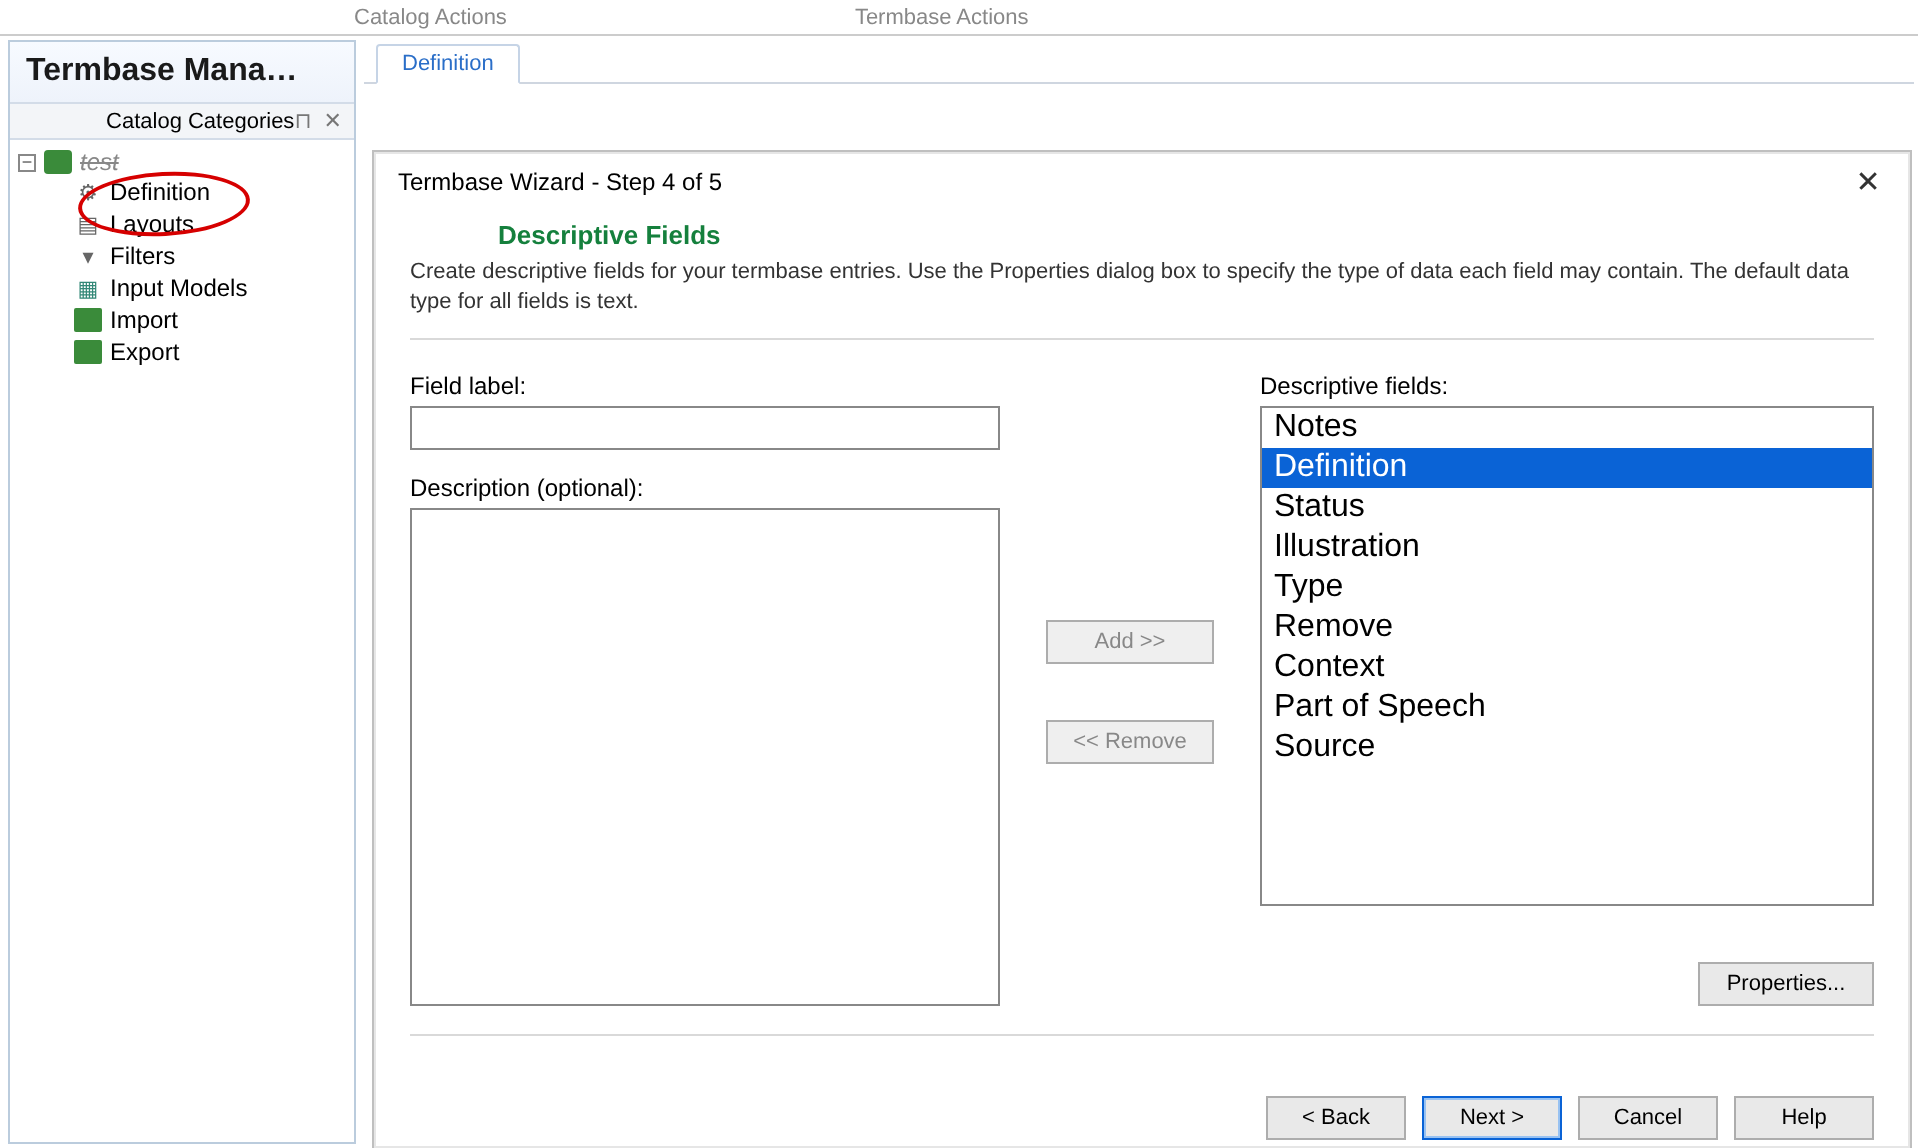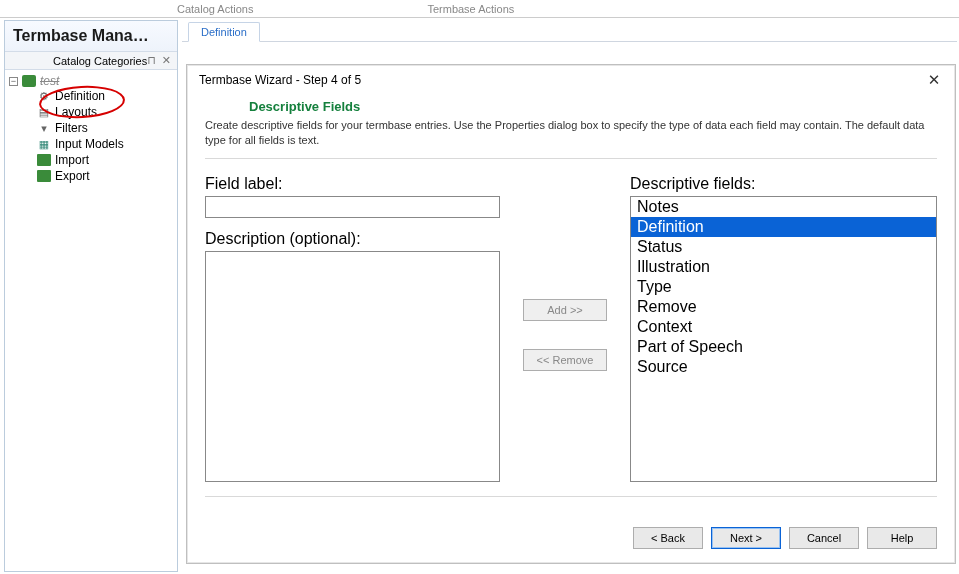--- a/index.html
+++ b/index.html
@@ -117,21 +117,21 @@
     color:#2a6ec8;
     border-top-left-radius: 2px;
     border-top-right-radius: 2px;
     position:relative;
     top:1px;
   }
 
   
   .dialog {
     position:absolute;
-    left: 4px; top: 44px;
+    left: 4px; top: 55px;
     width: 770px; height: 500px;
     border:1px solid #bfbfbf;
     background:#fff;
     box-shadow: 0 0 0 1px #e6e6e6 inset;
     display:flex;
     flex-direction:column;
   }
   .dialog-titlebar {
     display:flex;
     align-items:center;
@@ -145,21 +145,21 @@
 
   .dialog-body { padding: 4px 18px 0 18px; flex:1; display:flex; flex-direction:column; }
   .df-title { font-weight:bold; font-size:13px; color:#15803d; margin-bottom:4px;padding-left:44px; }
   .df-desc { font-size:11px; color:#333; line-height:1.35; margin-bottom:10px; }
   .hr { border:none; border-top:1px solid #d9d9d9; margin: 0 0 16px 0; }
 
   .form-row { display:flex; gap:20px; flex:1; min-height:0; }
   .form-left { width: 295px; display:flex; flex-direction:column; }
   .form-mid  { width: 90px; display:flex; flex-direction:column; align-items:center; justify-content:flex-start; padding-top:104px; gap:8px; }
   .form-right{ flex:1; display:flex; flex-direction:column; }
-  .lbl { font-size:16px; margin-bottom:3px; }
+  .lbl { font-size:12px; margin-bottom:3px; }
   .tin {
     border:1px solid #888; height:22px; padding:2px 4px; font-size:12px;
     font-family:inherit; background:#fff;
   }
   .tarea {
     border:1px solid #888; flex:1; padding:2px 4px; font-size:12px;
     font-family:inherit; resize:none; background:#fff; min-height:190px;
   }
   .listbox {
     border:1px solid #888; flex:1; background:#fff; overflow:auto;
@@ -271,20 +271,23 @@
               <div class="li">Notes</div>
               <div class="li sel">Definition</div>
               <div class="li">Status</div>
               <div class="li">Illustration</div>
               <div class="li">Type</div>
               <div class="li">Remove</div>
               <div class="li">Context</div>
               <div class="li">Part of Speech</div>
               <div class="li">Source</div>
             </div>
+          <div class="props-row">
+            <button class="btn" style="min-width:88px">Properties...</button>
+          </div>
         </div>
       </div>
       <hr class="hr2">
     </div>
     <div class="footer-btns">
       <button class="btn">&lt; Back</button>
       <button class="btn default">Next &gt;</button>
       <button class="btn">Cancel</button>
       <button class="btn">Help</button>
     </div>

